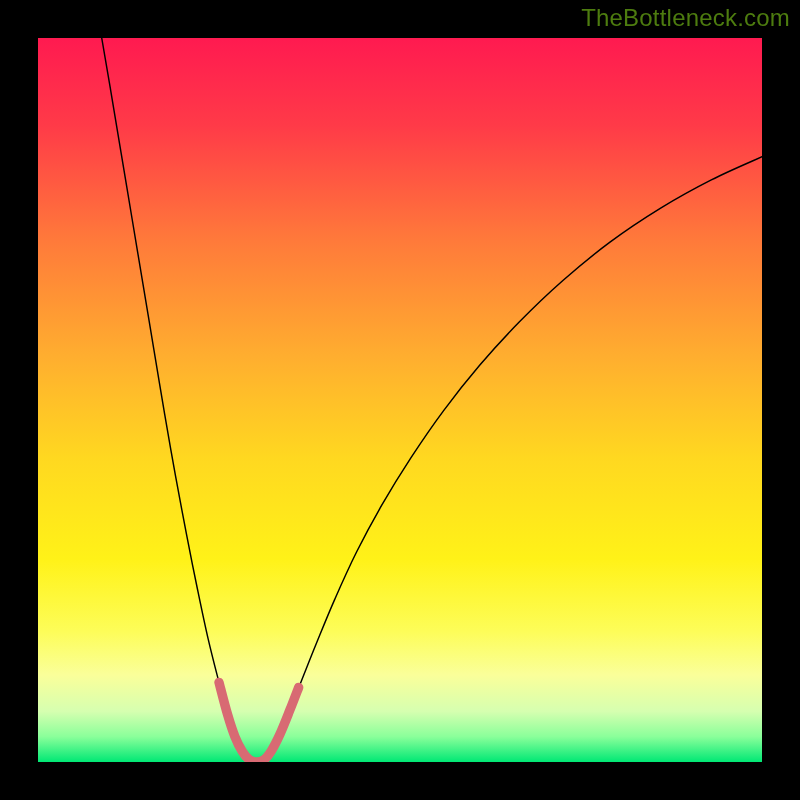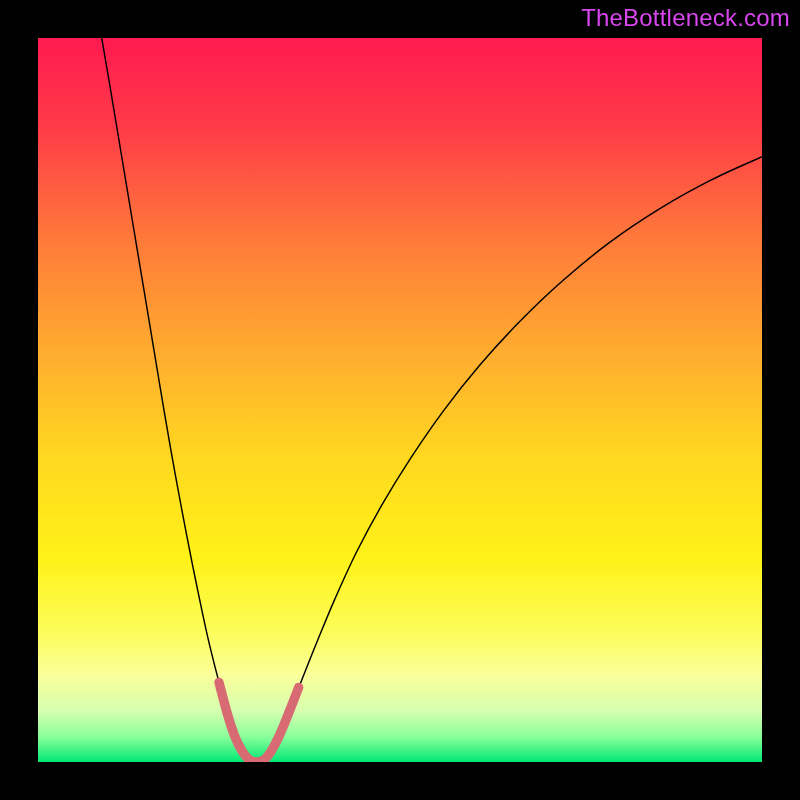--- a/index.html
+++ b/index.html
@@ -16,21 +16,21 @@
     top: 0;
     left: 0;
     width: 800px;
     height: 800px;
     background: #000000;
   }
   .watermark {
     position: absolute;
     top: 4px;
     right: 10px;
-    color: #d946ef;
+    color: #4d7c0f;
     font-size: 24px;
     font-weight: 400;
     letter-spacing: 0.2px;
     z-index: 10;
   }
   .plot-area {
     position: absolute;
     left: 38px;
     top: 38px;
     width: 724px;

